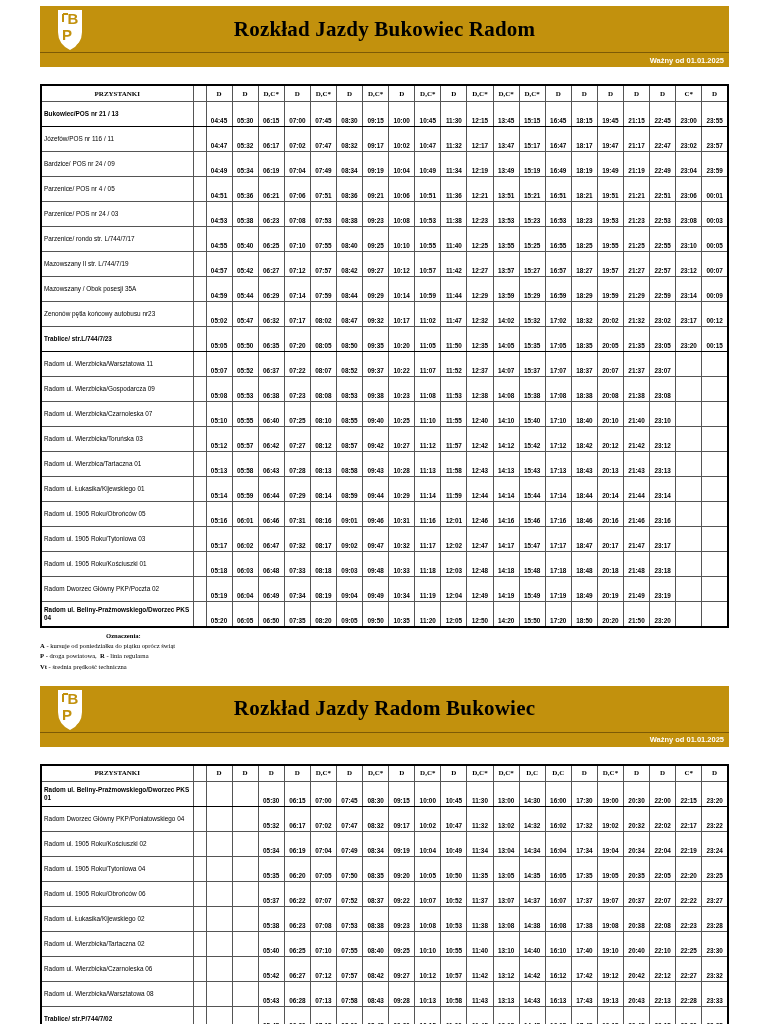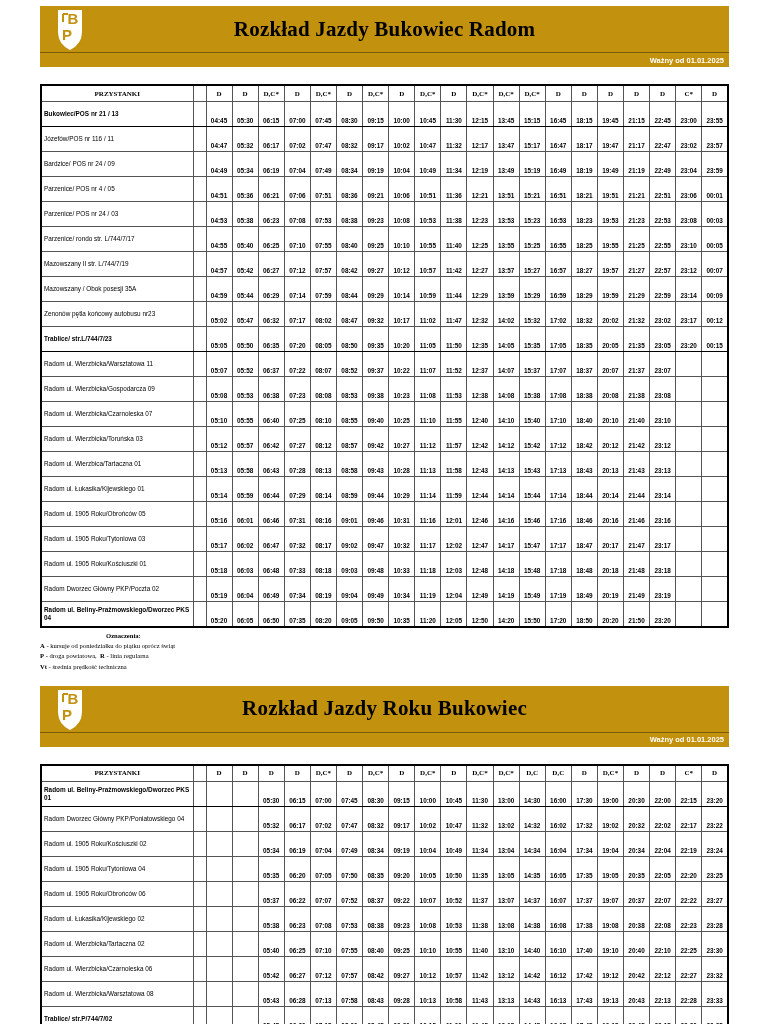--- a/index.html
+++ b/index.html
@@ -621,21 +621,21 @@
       <div class="gold-top">
         <div class="logo">
           <svg width="36" height="44" viewBox="0 0 36 44" aria-hidden="true">
             <path d="M6 2 H30 V24 Q30 36 18 42 Q6 36 6 24 Z" fill="#ffffff"></path>
             <text x="21" y="16" text-anchor="middle" font-family="Liberation Sans, sans-serif" font-size="15" font-weight="bold" fill="#c2910d">B</text>
             <text x="15" y="32" text-anchor="middle" font-family="Liberation Sans, sans-serif" font-size="15" font-weight="bold" fill="#c2910d">P</text>
             <path d="M11 6 h5 M11 6 v8" stroke="#c2910d" stroke-width="2" fill="none"></path>
             <path d="M25 38 l4 -4" stroke="#c2910d" stroke-width="2" fill="none"></path>
           </svg>
         </div>
-        <h1 class="board-title">Rozkład Jazdy Roku Bukowiec</h1>
+        <h1 class="board-title">Rozkład Jazdy Radom Bukowiec</h1>
       </div>
       <div class="valid-strip">
         <span class="valid-label">Ważny od 01.01.2025</span>
       </div>
     </header>
     <table>
         <colgroup>
           <col class="col-stop">
           <col class="col-gap">
           <col>

